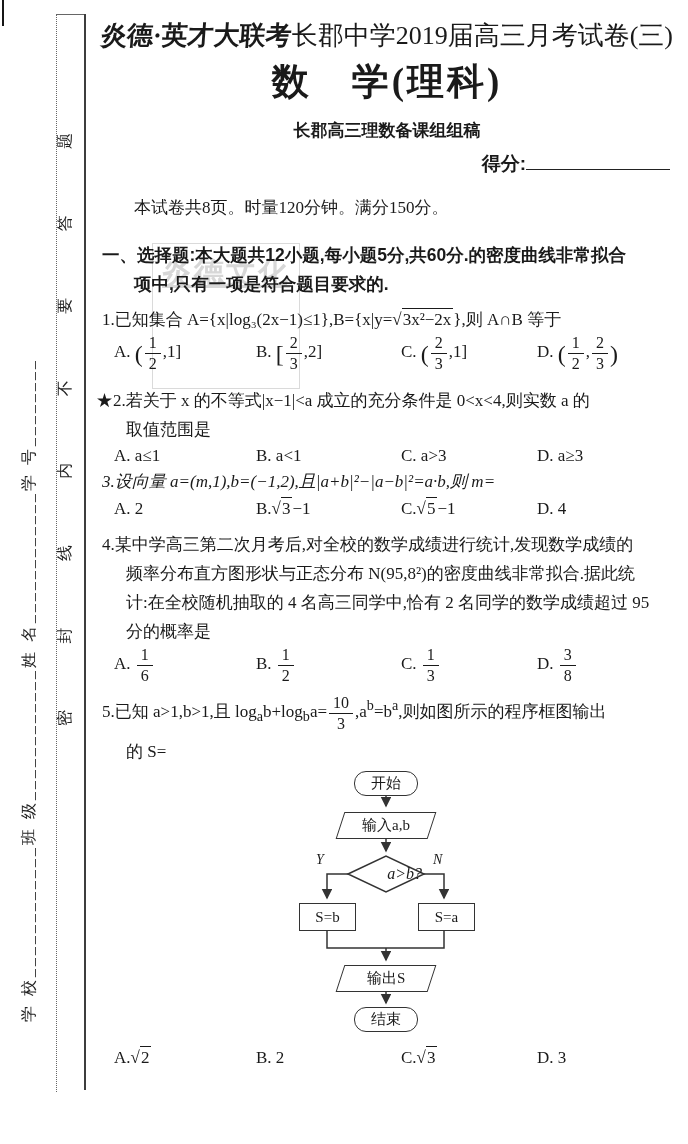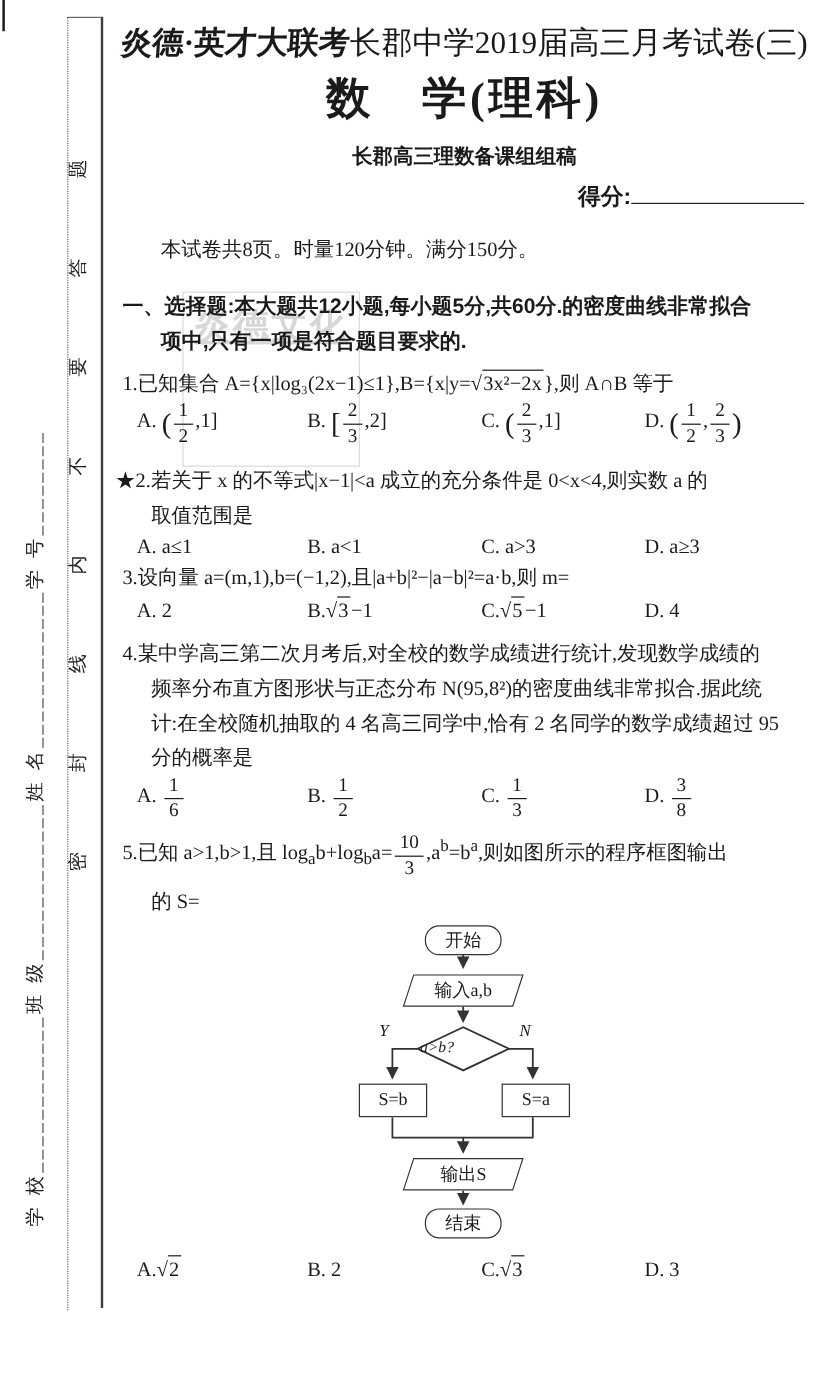--- a/index.html
+++ b/index.html
@@ -36,21 +36,21 @@
 
   
   .sec1{top:243px;padding-left:6px;font-size:17.5px;font-weight:bold;}
   .sec2{top:272px;padding-left:38px;font-size:17.5px;font-weight:bold;}
   .stem{font-size:17px;white-space:nowrap;}
   .q1s{top:308px;padding-left:6px;}
   .q1o{top:334px;}
   .q2s1{top:389px;}
   .q2s2{top:418px;padding-left:30px;}
   .q2o{top:446px;}
-  .q3s{top:470px;padding-left:6px;}
+  .q3s{top:470px;padding-left:6px;font-style:italic;}
   .q3o{top:499px;}
   .q4s1{top:533px;padding-left:6px;}
   .q4s2{top:562px;padding-left:30px;}
   .q4s3{top:591px;padding-left:30px;}
   .q4s4{top:620px;padding-left:30px;}
   .q4o{top:646px;}
   .q5s1{top:694px;padding-left:6px;}
   .q5s2{top:740px;padding-left:30px;}
   .q5o{top:1048px;}
 
@@ -66,22 +66,22 @@
 
   
   .flowchart{position:absolute;left:226px;top:763px;width:320px;height:282px;z-index:1;}
   .fc-svg{position:absolute;left:0;top:0;}
   .fc-node{position:absolute;box-sizing:border-box;border:1.5px solid #333;background:#fff;
     display:flex;align-items:center;justify-content:center;font-size:15px;}
   .fc-term{border-radius:12px;}
   .fc-io{}
   .unskew{display:block;transform:skewX(18deg);}
   .fc-label{position:absolute;font-size:14px;font-style:italic;}
-  .fc-dec-text{position:absolute;left:124px;top:102px;width:72px;text-align:left;
-    font-size:13px;font-style:italic;}
+  .fc-dec-text{position:absolute;left:124px;top:102px;width:72px;text-align:right;
+    font-size:16px;font-style:italic;}
 
   .footer{top:1168px;left:0;width:688px;text-align:center;font-size:15.5px;z-index:1;position:absolute;}
 </style>
 </head>
 <body>
 
 <div class="edge-mark"></div>
 <div class="seal-top"></div>
 <div class="line-dotted"></div>
 <div class="line-solid"></div>

